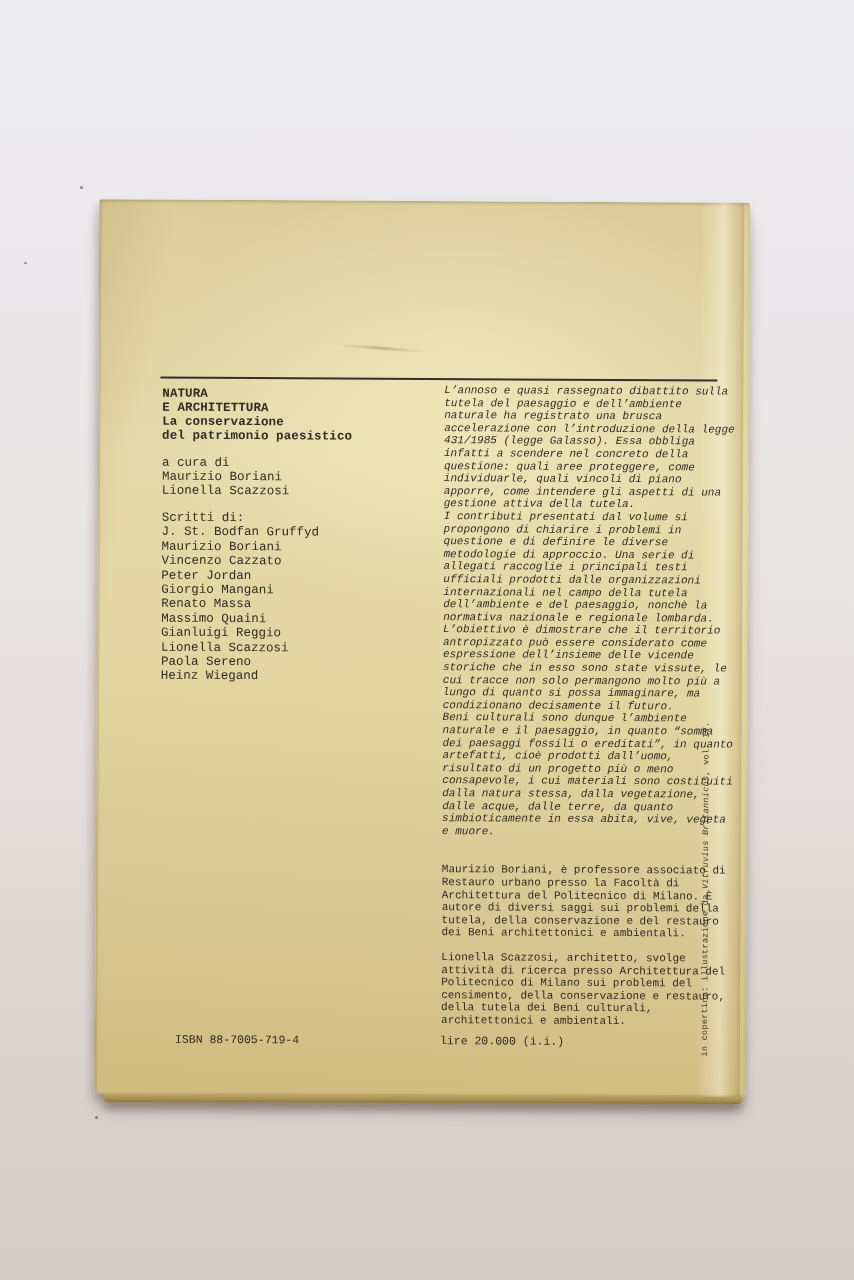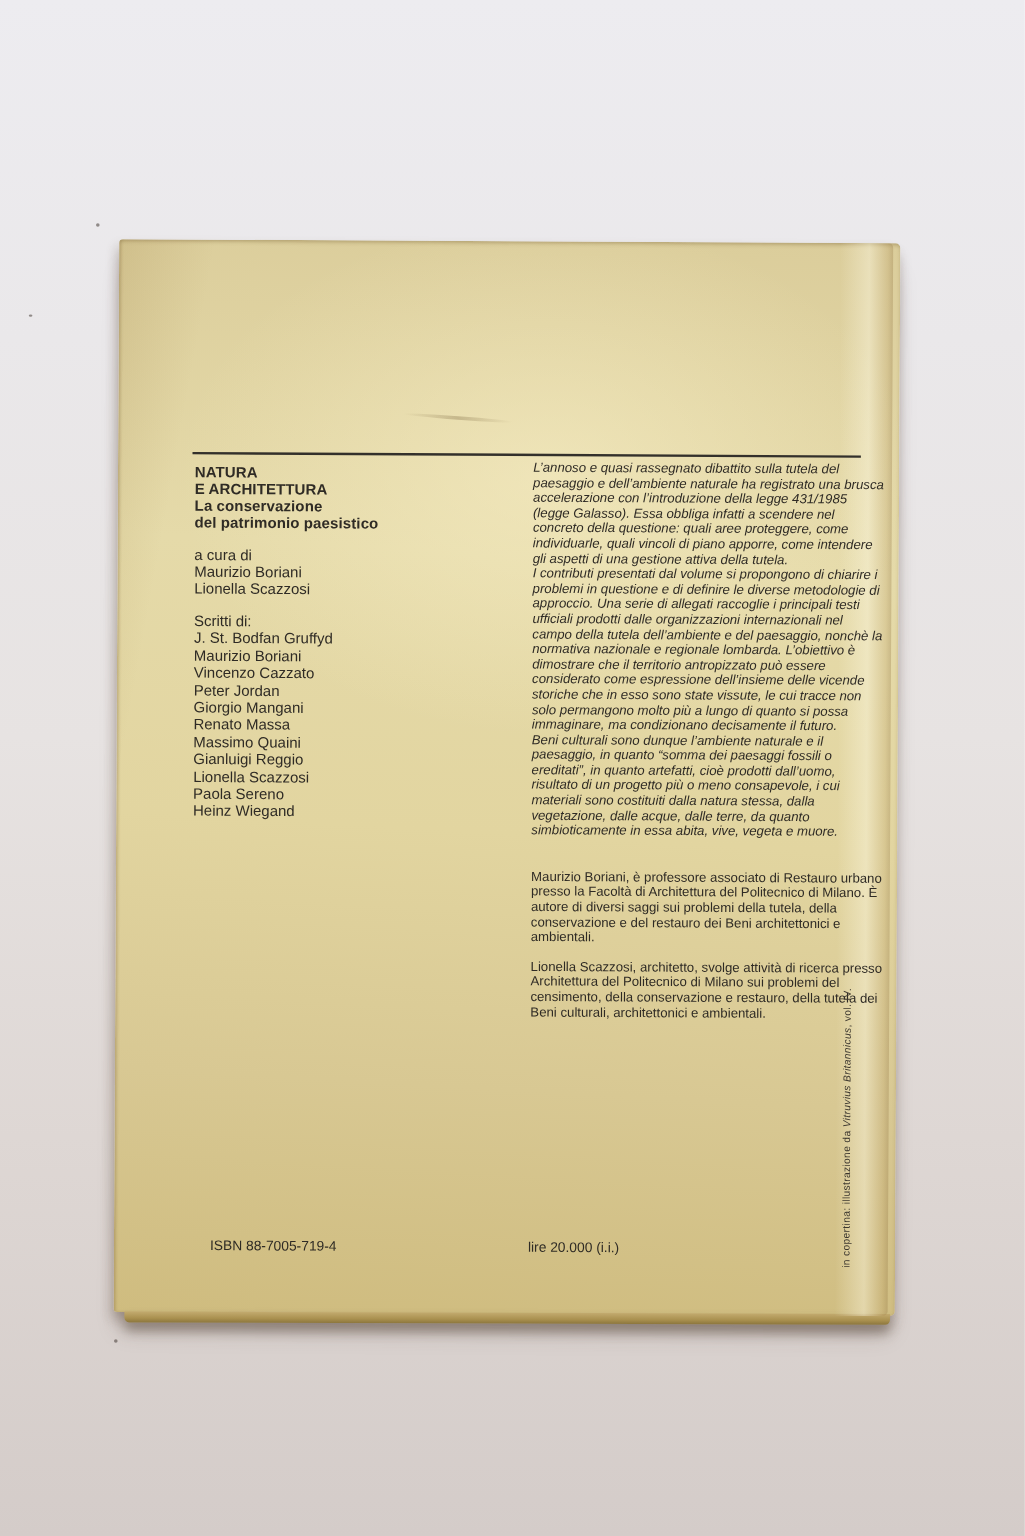--- a/index.html
+++ b/index.html
@@ -1,19 +1,20 @@
 <!DOCTYPE html>
 <html><head>
 <meta charset="utf-8">
 <style>
   html,body{margin:0;padding:0;}
   body{width:854px;height:1280px;font-family:"Liberation Sans",sans-serif;}
   .scene{
     position:relative;width:854px;height:1280px;overflow:hidden;
     background:linear-gradient(180deg,#edecf0 0%,#eae8ea 22%,#e7e3e2 48%,#ded7d4 74%,#d4ccc9 100%);
+    font-family:Liberation Mono, monospace;
   }
   .speck{position:absolute;border-radius:50%;background:rgba(70,60,55,0.55);}
   .s1{left:80px;top:186px;width:3px;height:3px;}
   .s2{left:24px;top:262px;width:3px;height:2px;}
   .s3{left:95px;top:1116px;width:3px;height:3px;}
   .book{
     position:absolute;left:97px;top:201px;width:651px;height:894px;
     transform:rotate(0.3deg);
     border-radius:3px 4px 4px 3px;
     background:

